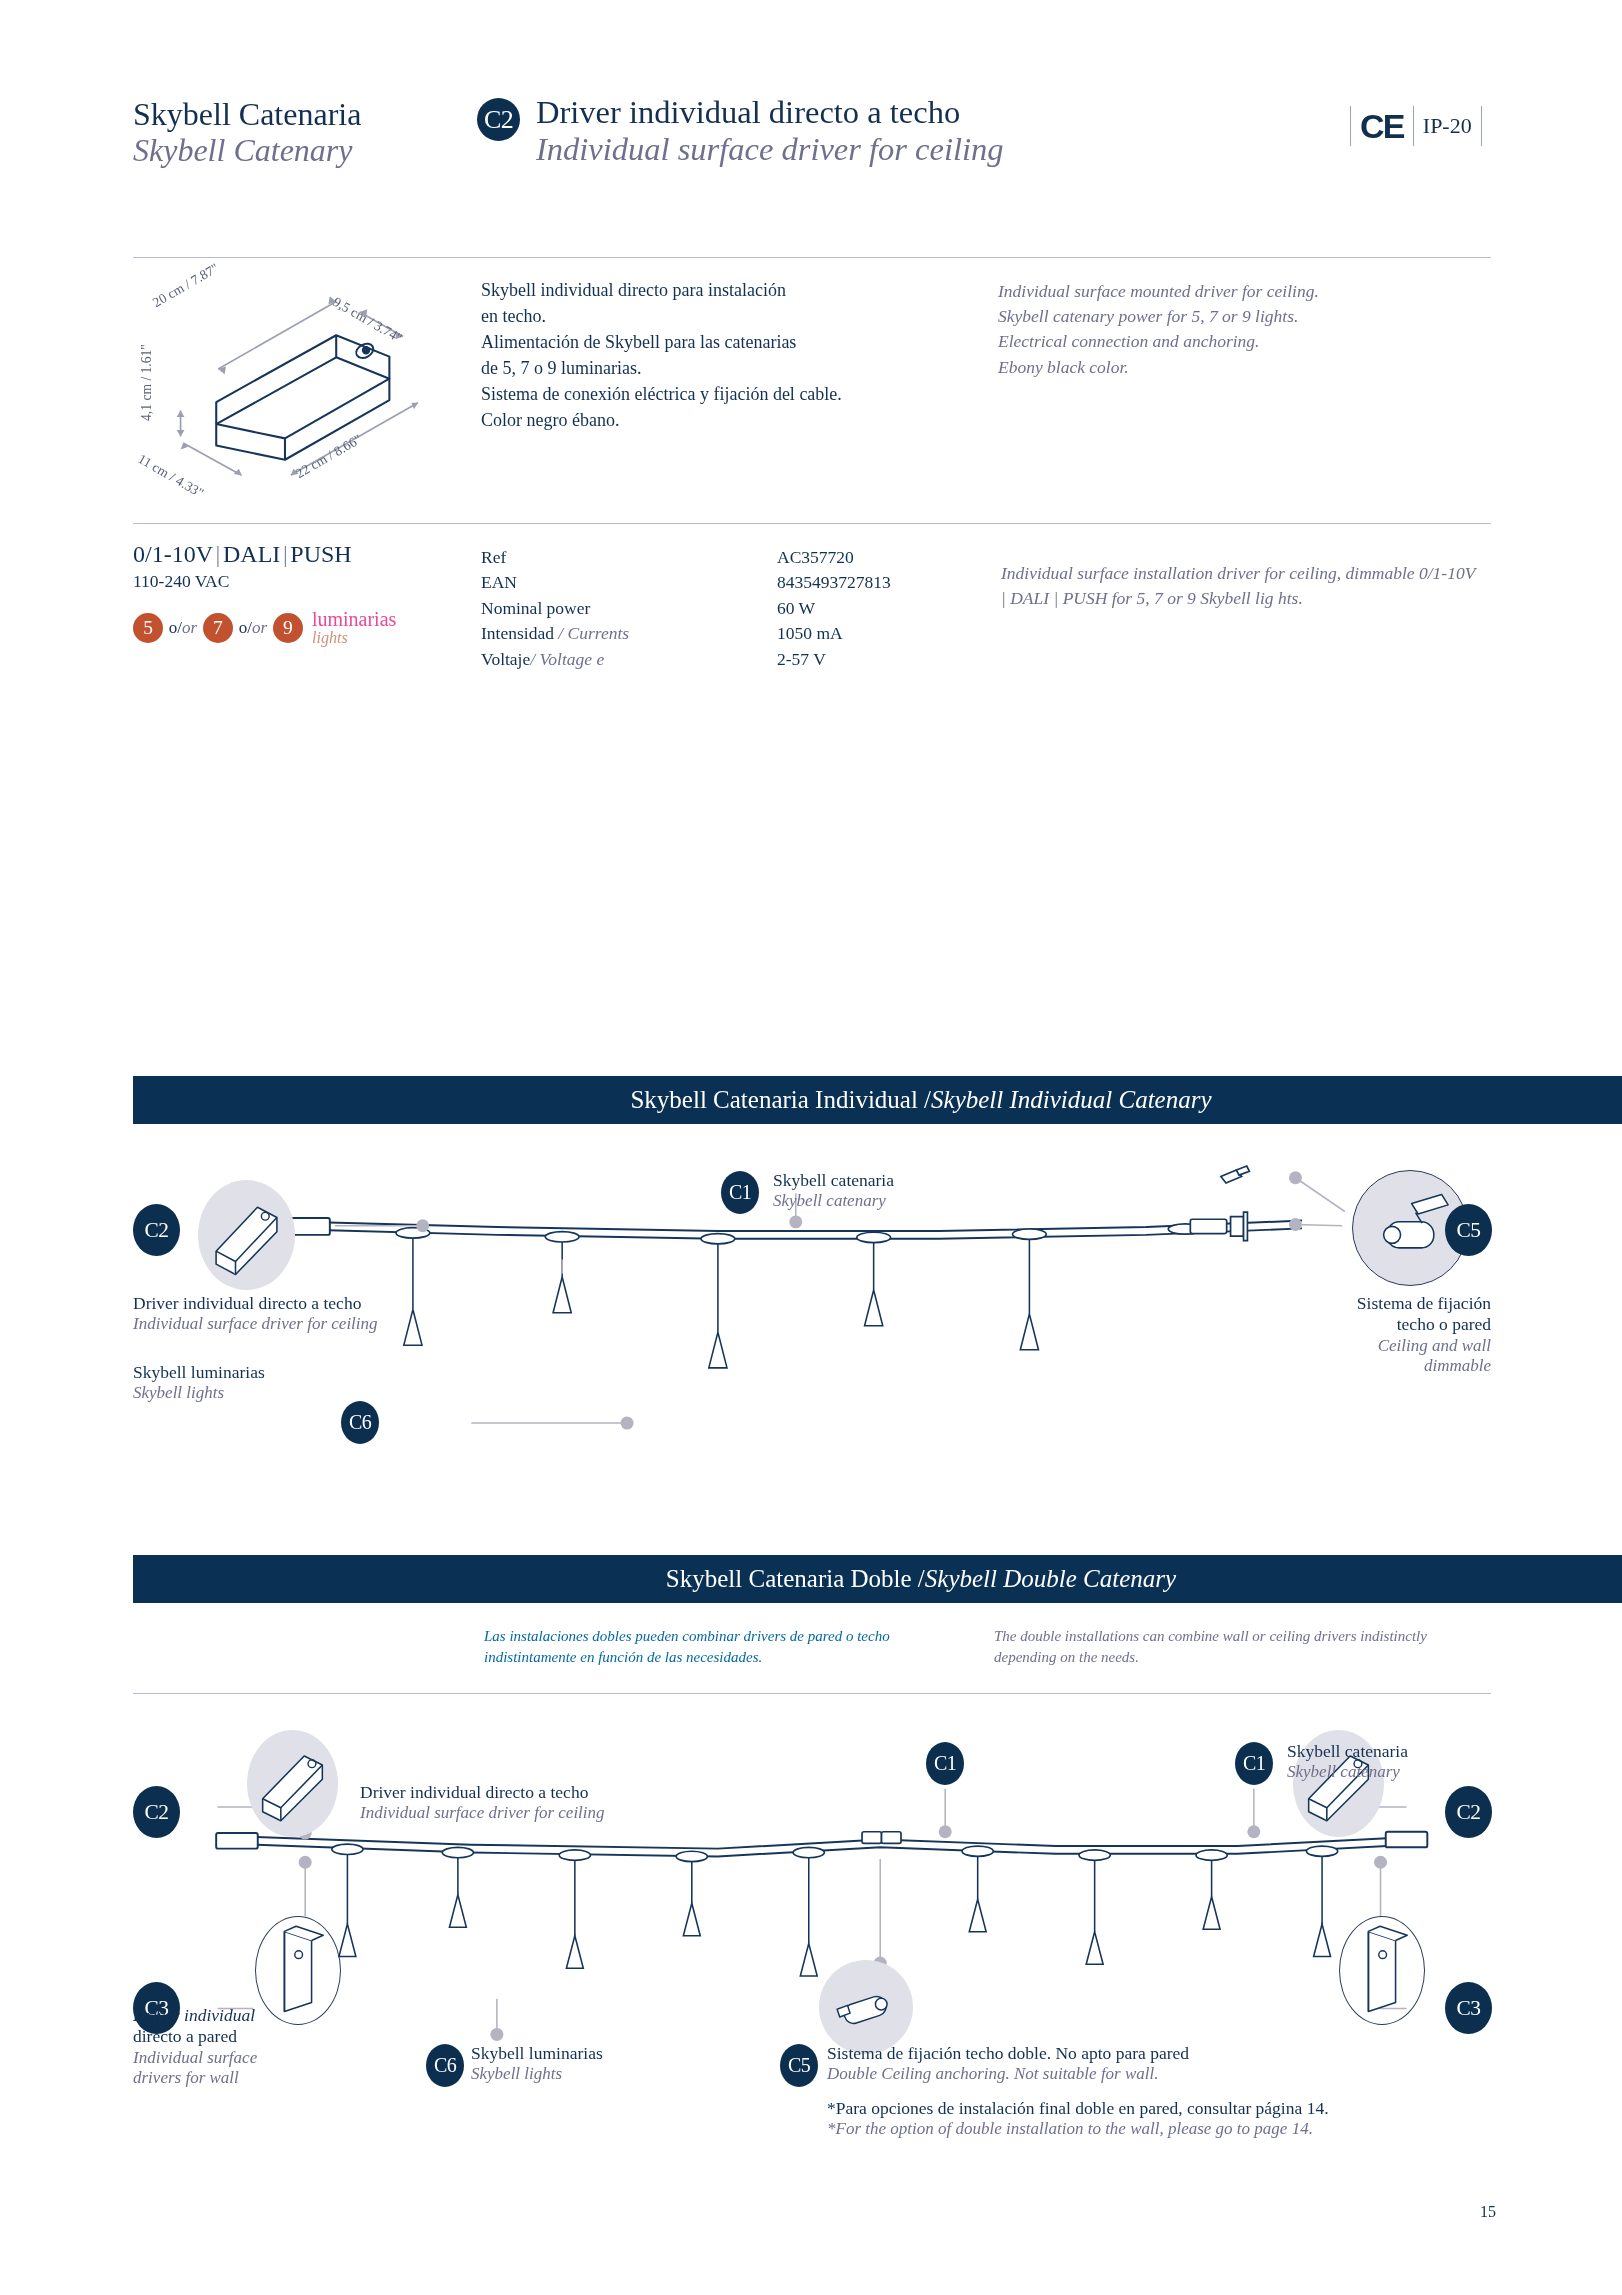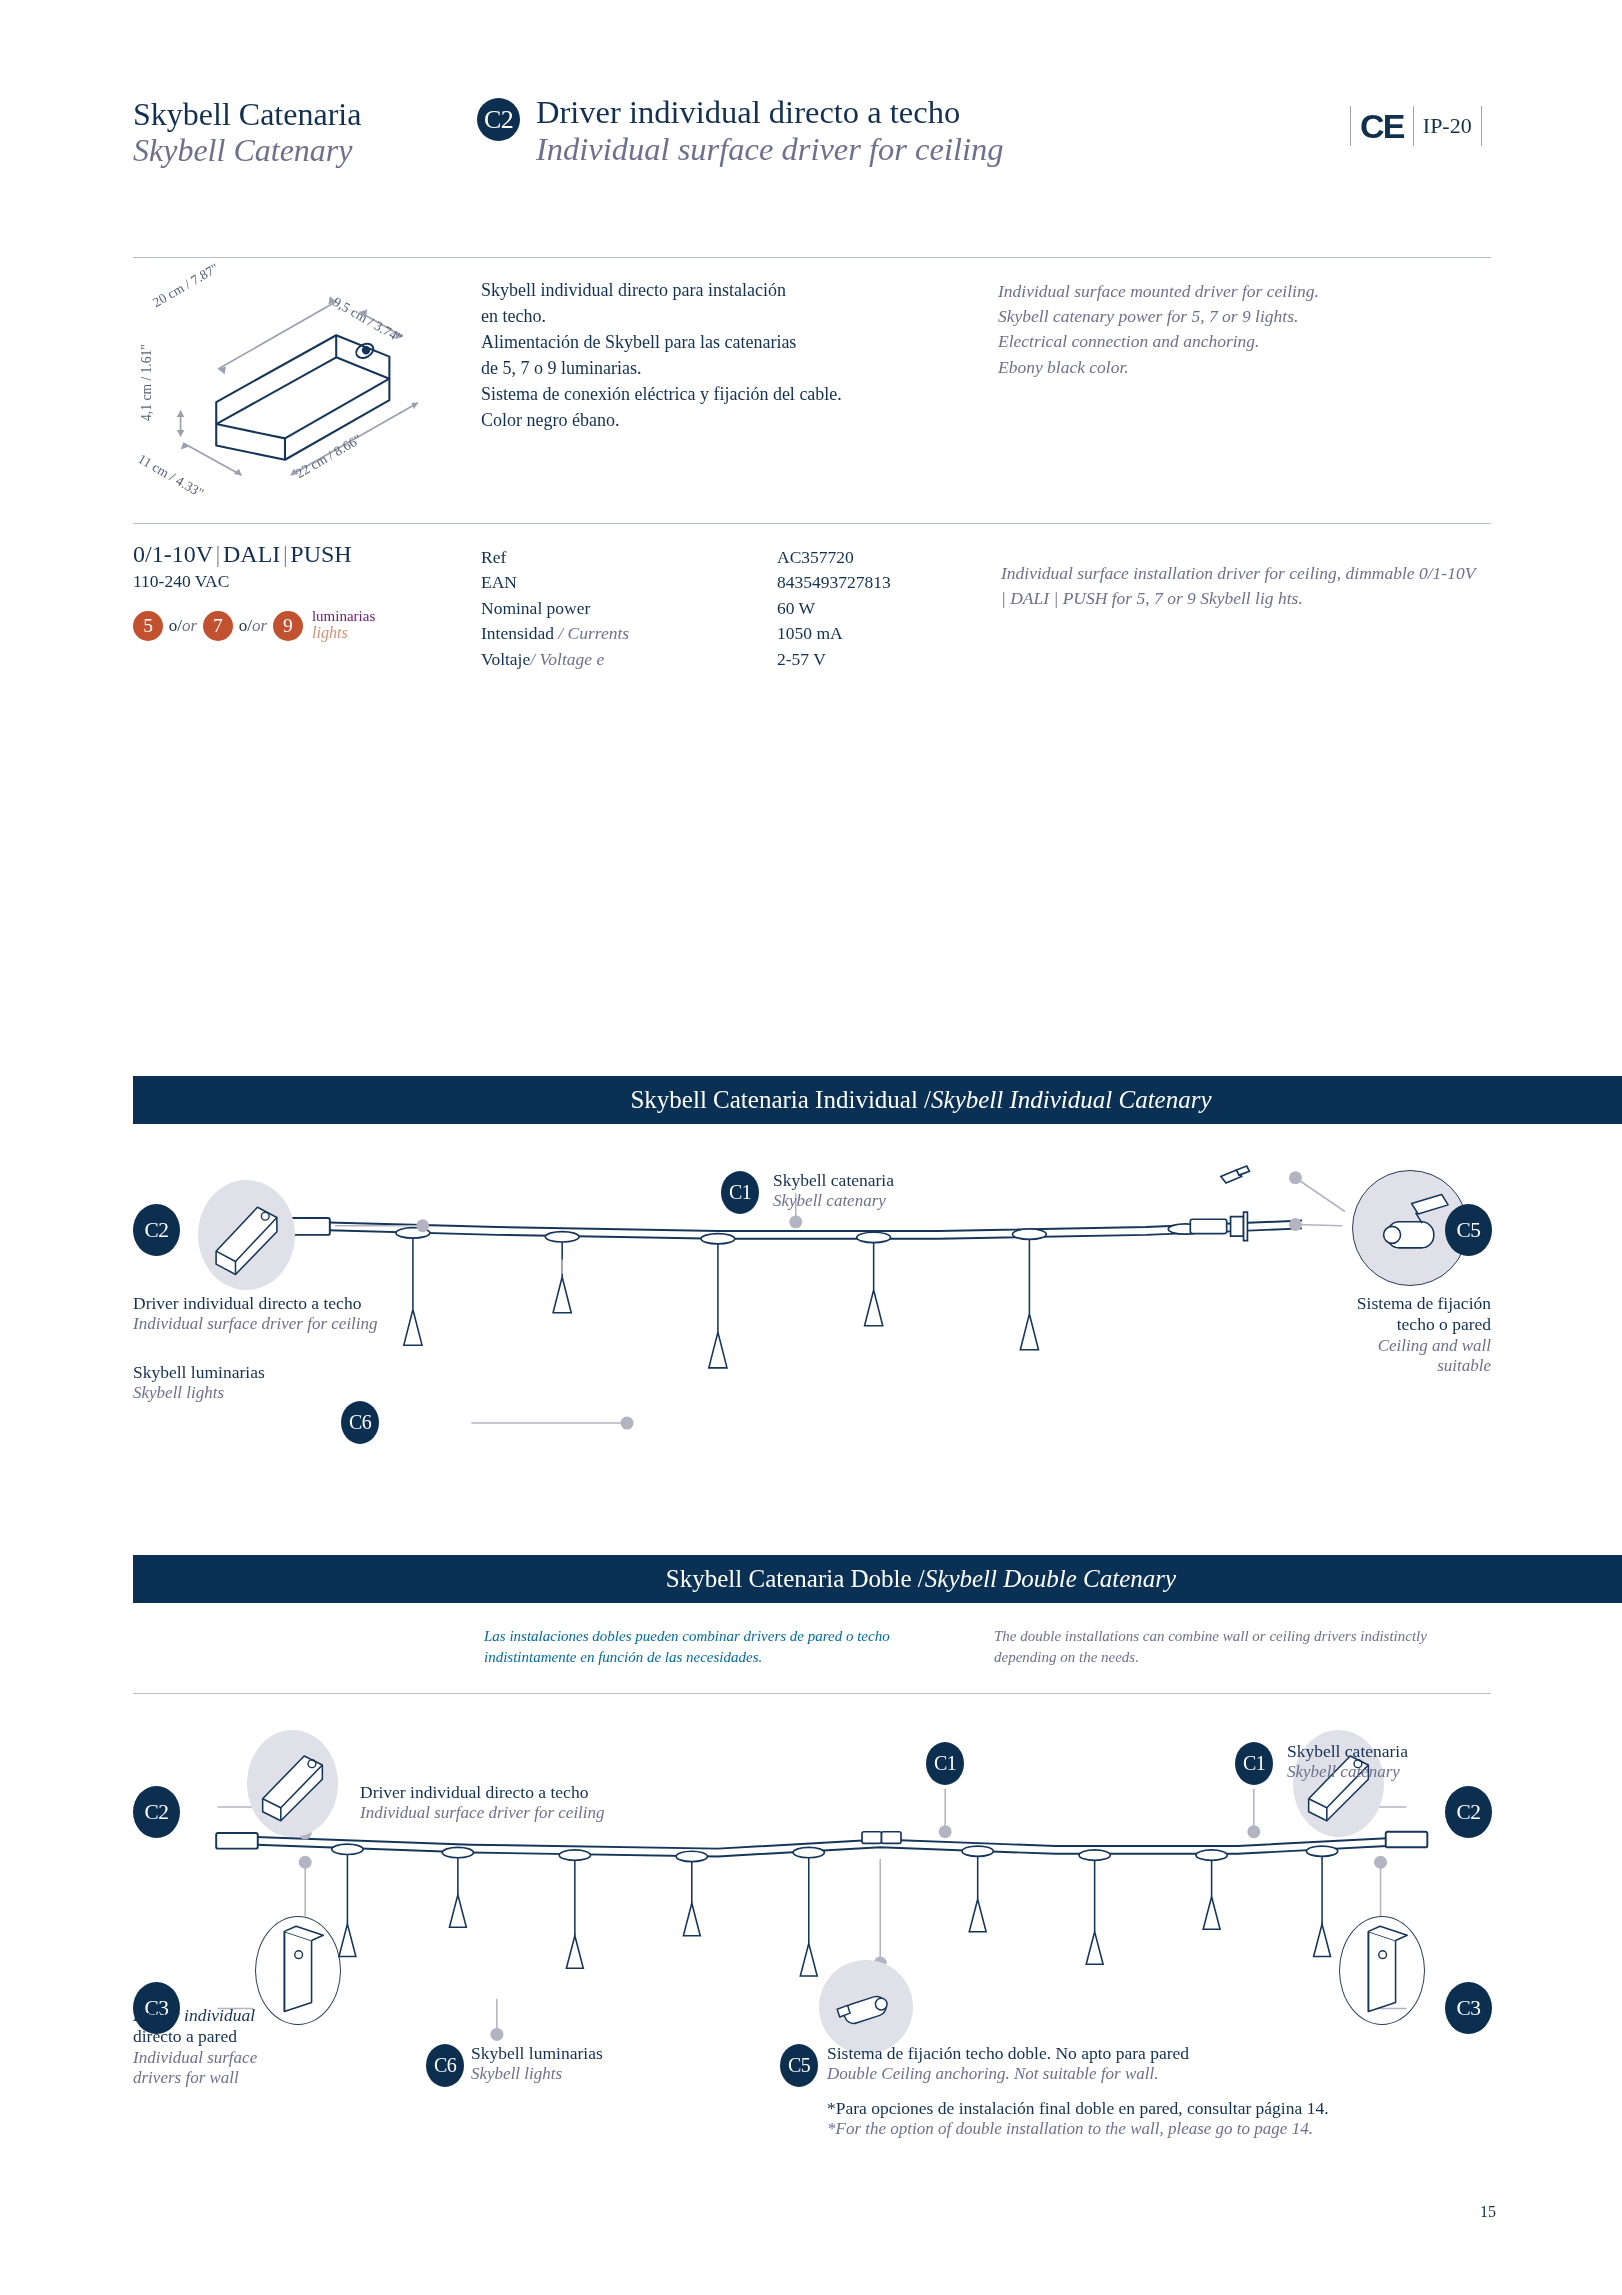--- a/index.html
+++ b/index.html
@@ -40,21 +40,21 @@
   
   .spec-title{font-size:24px;color:#133052;white-space:nowrap;}
   .spec-sub{font-size:17.5px;color:#133052;margin-top:3.2px;}
   .pipe{color:#7f879c;padding:0 2.6px;}
   .lights-row{display:flex;align-items:center;margin-top:17px;}
   .lcircle{width:30px;height:30px;border-radius:50%;background:#c1512f;color:#fff;
     font-size:19.5px;display:flex;align-items:center;justify-content:center;}
   .oor{font-size:17px;color:#1c3454;margin:0 5.8px;}
   .oor i{color:#6f6f8e;}
   .lum-words{margin-left:9px;line-height:1.06;}
-  .lum-es{font-size:15px;color:#701a75;}
+  .lum-es{font-size:20px;color:#ec4899;}
   .lum-en{font-size:16.2px;color:#d09278;font-style:italic;}
 
   .spec-table{position:absolute;left:481px;top:545px;width:455px;font-size:17.5px;line-height:1.45;}
   .spec-row{display:flex;}
   .spec-key{width:296px;color:#133052;}
   .spec-key i{color:#6f6f8e;}
   .spec-val{color:#133052;}
 
   
   .banner{position:absolute;left:133px;width:1576px;height:48px;background:#0a3154;
@@ -316,21 +316,21 @@
     <div class="lbl" style="left:640px;top:26px;">
       <div class="es">Skybell catenaria</div>
       <div class="en">Skybell catenary</div>
     </div>
 
     <div class="cbadge" style="left:1312px;top:60px;width:47px;height:52px;">C5</div>
     <div class="lbl right" style="right:0px;top:149px;width:273px;">
       <div class="es">Sistema de fijación</div>
       <div class="es">techo o pared</div>
       <div class="en">Ceiling and wall</div>
-      <div class="en">suitable</div>
+      <div class="en">dimmable</div>
     </div>
   </div>
 
   <div class="banner" style="top:1555px;">
     <span>Skybell Catenaria Doble / </span>
       <span class="it">Skybell Double Catenary</span>
   </div>
 
   <div class="intro es" style="left:484px;top:1626px;width:494px;">Las instalaciones dobles pueden combinar drivers de pared o techo indistintamente en función de las necesidades.</div>
   <div class="intro en" style="left:994px;top:1626px;width:455px;">The double installations can combine wall or ceiling drivers indistinctly depending on the needs.</div>

